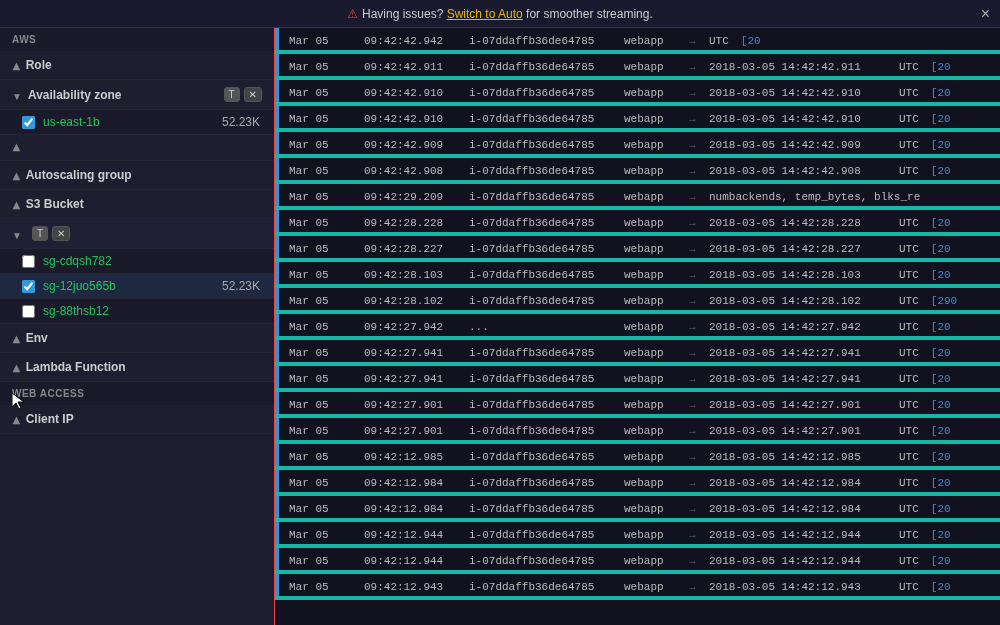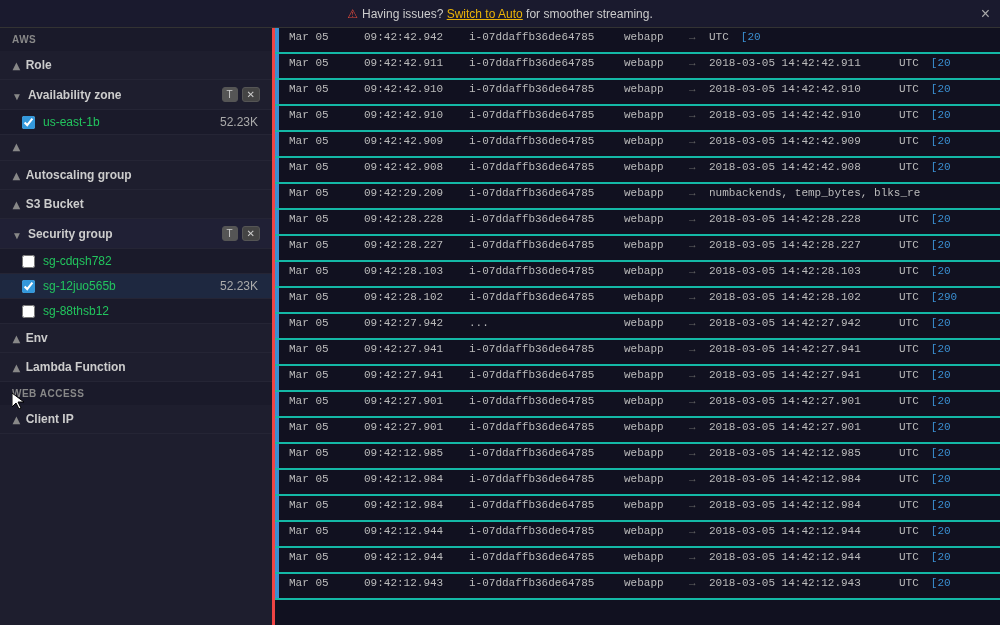--- a/index.html
+++ b/index.html
@@ -47,21 +47,21 @@
     .layout {
       display: flex;
       height: calc(625px - 28px);
     }
 
     
     .sidebar {
       width: 275px;
       min-width: 275px;
       background: #1e1e2e;
-      border-right: 3px solid #ef4444;
+      border-right: 1px solid #ef4444;
       overflow-y: auto;
       overflow-x: hidden;
     }
 
     .sidebar-section-header {
       padding: 6px 12px;
       font-size: 10px;
       font-weight: 700;
       color: #888;
       text-transform: uppercase;
@@ -158,22 +158,22 @@
     }
 
     .log-table {
       width: 100%;
       overflow: auto;
       height: 100%;
     }
 
     .log-row {
       display: flex;
-      align-items: flex-start;
-      border-bottom: 2px solid #14b8a6;
+      align-items: flex-end;
+      border-bottom: 4px solid #14b8a6;
       height: 26px;
     }
 
     .log-cell {
       padding: 3px 6px;
       white-space: nowrap;
       color: #bbb;
       font-size: 11px;
       font-family: 'Courier New', monospace;
     }
@@ -253,21 +253,20 @@
       <span class="item-label">Autoscaling group</span>
     </div>
 
     <div class="sidebar-item">
       <span class="chevron closed">▶</span>
       <span class="item-label">S3 Bucket</span>
     </div>
 
     <div class="sidebar-item security-group-section">
       <span class="chevron open">▼</span>
-      <span class="item-label">Security group</span>
       <div class="filter-toolbar">
         <button class="filter-btn active">T</button>
         <button class="filter-btn">✕</button>
       </div>
     </div>
     <div class="sub-items">
       <div class="sub-item">
         <input type="checkbox" style="">
         <span class="sub-item-label">sg-cdqsh782</span>
         <span class="sub-item-count"></span>

